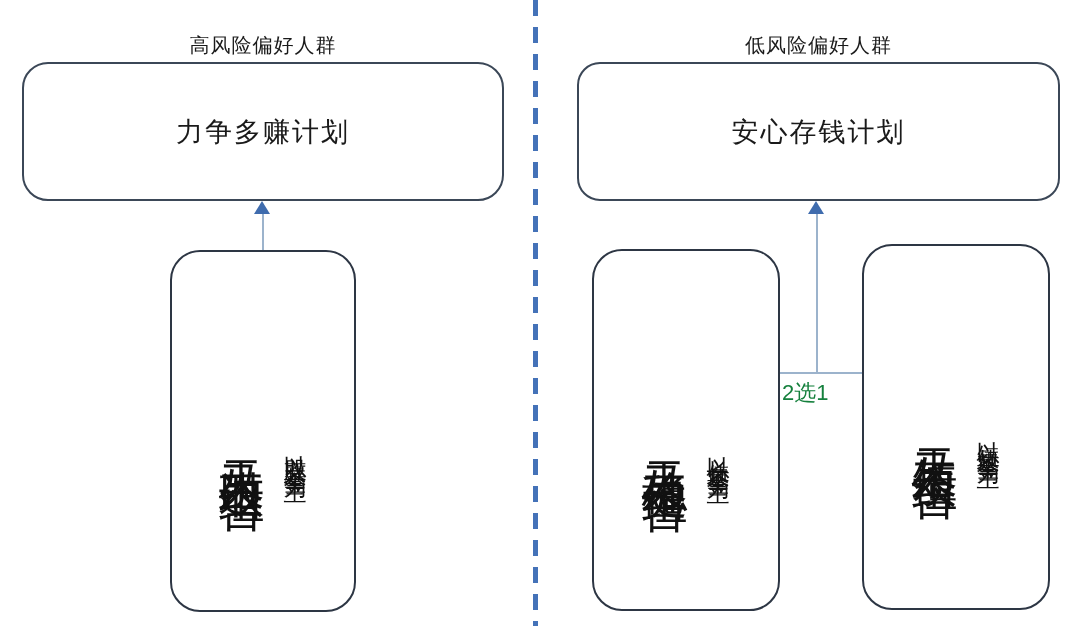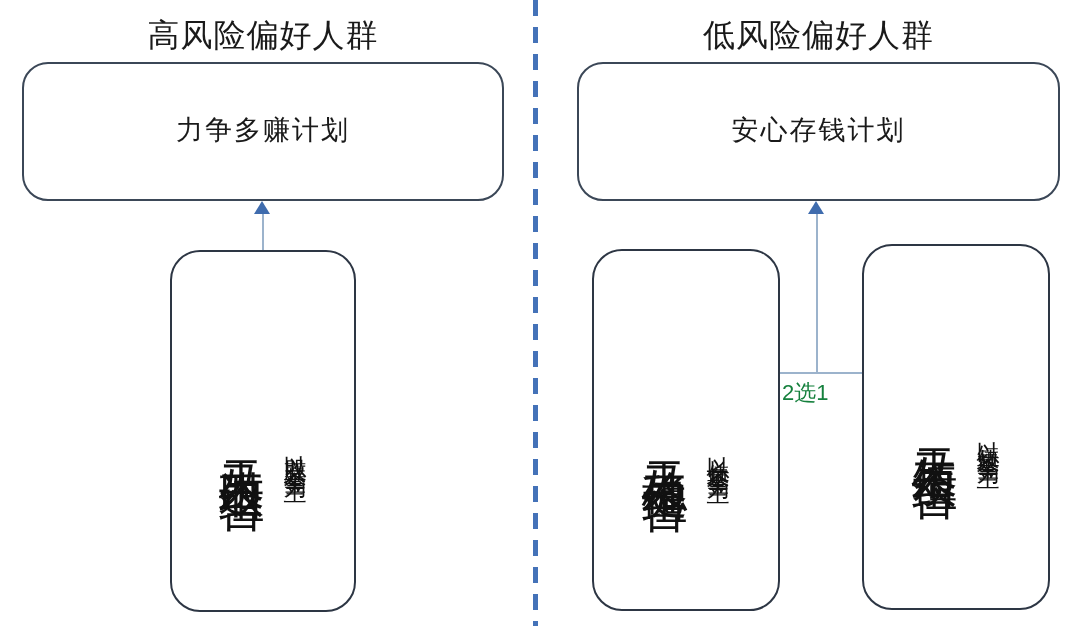--- a/index.html
+++ b/index.html
@@ -35,26 +35,27 @@
         rgba(255,255,255,0) 16px,
         rgba(255,255,255,0) 27px);
     background-size: 5px 27px;
     background-repeat: repeat-y;
   }
 
   
   .col-title {
     position: absolute;
     text-align: center;
-    font-size: 32px;
+    font-size: 20px;
     line-height: 30px;
     letter-spacing: 1px;
     color: #1a1a1a;
     white-space: nowrap;
     font-family: "Liberation Sans", "DejaVu Sans", sans-serif;
+    margin-top: 10px;
   }
   #title-left  { left: 22px;  top: 20px; width: 482px; }
   #title-right { left: 577px; top: 20px; width: 483px; }
 
   
   .plan-box {
     position: absolute;
     border: 2px solid #3b4757;
     border-radius: 26px;
     background: #ffffff;
@@ -64,24 +65,24 @@
     position: absolute;
     left: 0;
     right: 0;
     top: 50%;
     transform: translateY(-50%);
     text-align: center;
     font-size: 27px;
     line-height: 34px;
     letter-spacing: 2px;
     color: #1a1a1a;
-    font-family: Liberation Mono, monospace;
+    font-family: Liberation Serif, serif;
   }
   #plan-left  { left: 22px;  top: 62px; width: 482px; height: 139px; }
-  #plan-right { left: 577px; top: 62px; width: 483px; height: 139px; }
+  #plan-right { left: 577px; top: 62px; width: 483px; height: 139px; border-radius: 23px; }
 
   
   .portfolio-box {
     position: absolute;
     border: 2px solid #2d3644;
     border-radius: 30px;
     background: #ffffff;
     box-sizing: border-box;
     display: flex;
     flex-direction: row;

